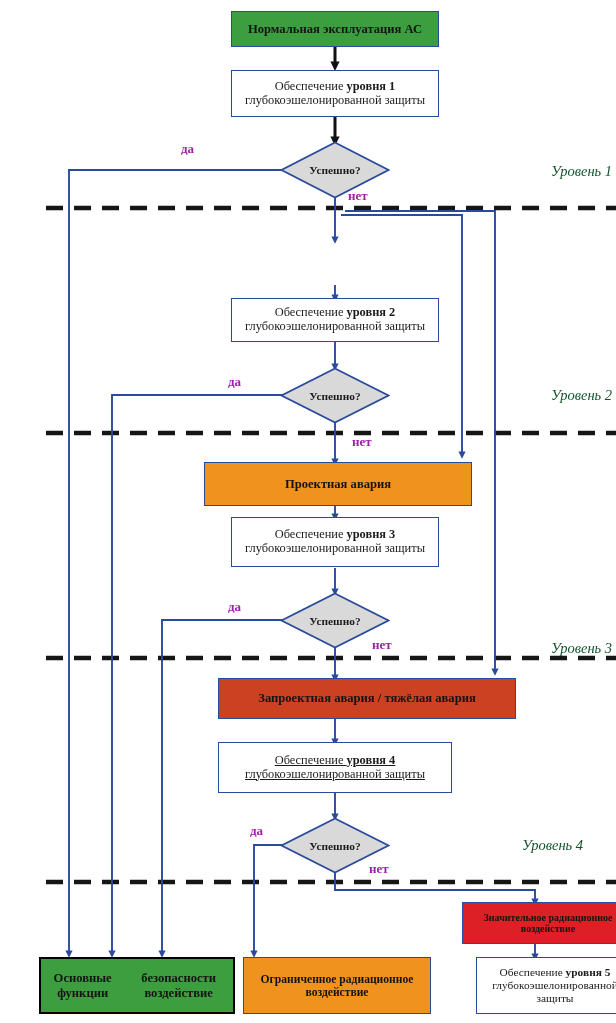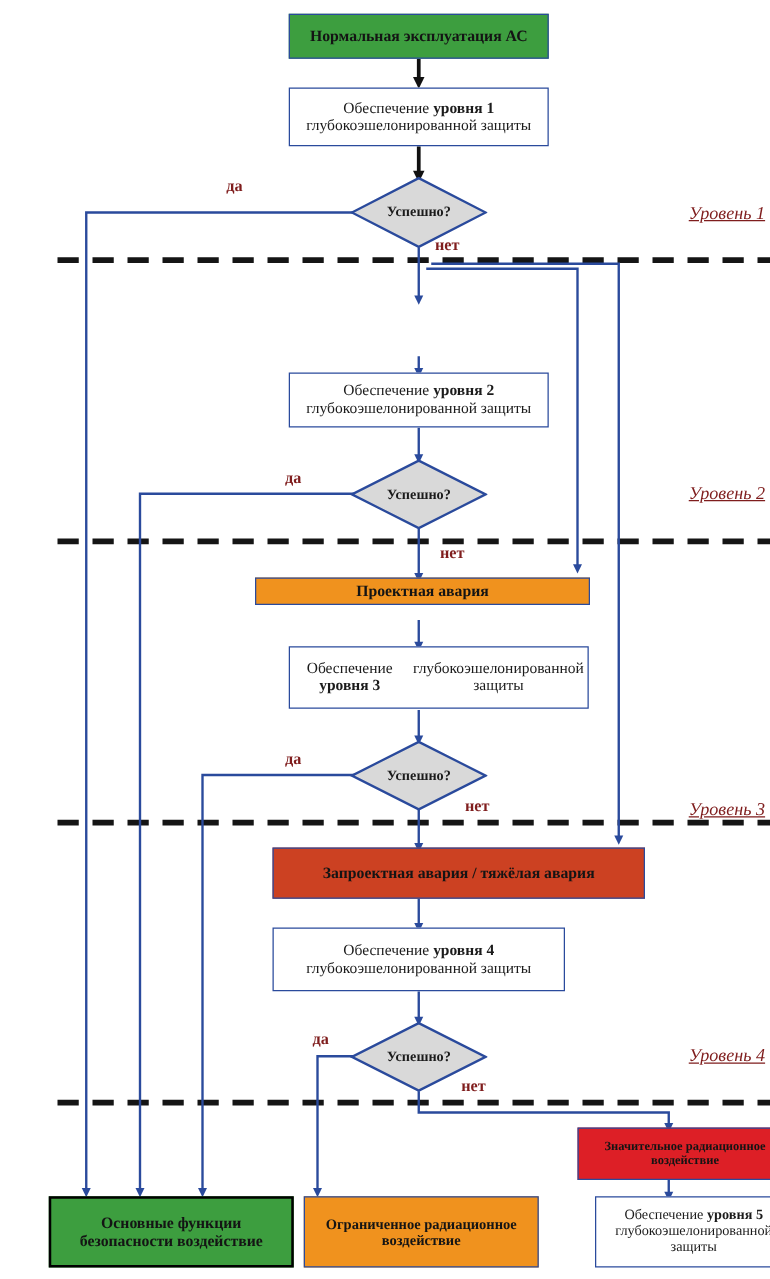--- a/index.html
+++ b/index.html
@@ -33,26 +33,26 @@
   .diamond{
     position:absolute;
   }
   .diamond .dlabel{
     position:absolute;left:0;top:0;width:100%;height:100%;
     display:flex;align-items:center;justify-content:center;
     font-size:11.4px;font-weight:bold;color:#1b1b1b;
   }
 
   .edgelabel{
-    position:absolute;font-weight:bold;font-size:13px;color:#7f1d1d;
+    position:absolute;font-weight:bold;font-size:13px;color:#a21caf;
     font-family:"Liberation Serif", serif;
   }
   .levellabel{
-    position:absolute;font-style:italic;font-size:14.5px;color:#7f1d1d;
-    font-family:"Liberation Serif", serif;white-space:nowrap;text-decoration:underline;
+    position:absolute;font-style:italic;font-size:14.5px;color:#14532d;
+    font-family:"Liberation Serif", serif;white-space:nowrap;
   }
 </style>
 </head>
 <body>
 
 <div id="stage">
 
   <svg id="wires" viewBox="0 0 616 1023">
     <defs>
       <marker id="ah" markerWidth="9" markerHeight="9" refX="4.2" refY="4.4" orient="auto" markerUnits="userSpaceOnUse">
@@ -139,62 +139,62 @@
     <span>глубокоэшелонированной защиты</span>
   </div>
 
   <div class="diamond" style="left:248px;top:367px;width:110px;height:57px;">
     <svg viewBox="0 0 110 57" style="position:absolute;left:0;top:0;width:110px;height:57px;">
       <polygon points="55,1.5 108.5,28.5 55,55.5 1.5,28.5" fill="#d9d9d9" stroke="#2a4a9c" stroke-width="1.8"></polygon>
     </svg>
     <span class="dlabel">Успешно?</span>
   </div>
 
-  <div class="node term orange" style="left:172px;top:462px;width:268px;height:22px;">
+  <div class="node term orange" style="left:172px;top:462px;width:268px;height:44px;">
     <span>Проектная авария</span>
   </div>
 
-  <div class="node proc" style="left:199px;top:517px;width:240px;height:50px;">
+  <div class="node proc" style="left:199px;top:517px;width:208px;height:50px;flex-direction:column;">
     <span>
       <span>Обеспечение </span><b>уровня 3</b>
     </span>
     <span>глубокоэшелонированной защиты</span>
   </div>
 
   <div class="diamond" style="left:248px;top:592px;width:110px;height:57px;">
     <svg viewBox="0 0 110 57" style="position:absolute;left:0;top:0;width:110px;height:57px;">
       <polygon points="55,1.5 108.5,28.5 55,55.5 1.5,28.5" fill="#d9d9d9" stroke="#2a4a9c" stroke-width="1.8"></polygon>
     </svg>
     <span class="dlabel">Успешно?</span>
   </div>
 
   <div class="node term redorange" style="left:186px;top:678px;width:298px;height:41px;">
     <span>Запроектная авария / тяжёлая авария</span>
   </div>
 
-  <div class="node proc" style="left:186px;top:742px;width:234px;height:51px;flex-direction:column;">
+  <div class="node proc" style="left:186px;top:742px;width:234px;height:51px;flex-direction:column;text-decoration:underline;">
     <span>
       <span>Обеспечение </span><b>уровня 4</b>
     </span>
     <span>глубокоэшелонированной защиты</span>
   </div>
 
   <div class="diamond" style="left:248px;top:817px;width:110px;height:57px;">
     <svg viewBox="0 0 110 57" style="position:absolute;left:0;top:0;width:110px;height:57px;">
       <polygon points="55,1.5 108.5,28.5 55,55.5 1.5,28.5" fill="#d9d9d9" stroke="#2a4a9c" stroke-width="1.8"></polygon>
     </svg>
     <span class="dlabel">Успешно?</span>
   </div>
 
   <div class="node term red" style="left:430px;top:902px;width:172px;height:42px;flex-direction:column;font-size:10px;">
     <span>Значительное радиационное</span>
     <span>воздействие</span>
   </div>
 
-  <div class="node term greenblk" style="left:7px;top:957px;width:196px;height:57px;flex-direction:column;">
+  <div class="node term greenblk" style="left:7px;top:957px;width:196px;height:57px;flex-direction:row;">
     <span>Основные функции</span>
     <span>безопасности воздействие</span>
   </div>
 
   <div class="node term orange" style="left:211px;top:957px;width:188px;height:57px;flex-direction:column;font-size:11.6px;">
     <span>Ограниченное радиационное</span>
     <span>воздействие</span>
   </div>
 
   <div class="node proc" style="left:444px;top:957px;width:158px;height:57px;flex-direction:column;font-size:11.4px;">
@@ -213,15 +213,15 @@
 
   <div class="edgelabel" style="left:196px;top:599px;">да</div>
   <div class="edgelabel" style="left:340px;top:637px;">нет</div>
 
   <div class="edgelabel" style="left:218px;top:823px;">да</div>
   <div class="edgelabel" style="left:337px;top:861px;">нет</div>
 
   <div class="levellabel" style="left:519px;top:163px;">Уровень 1</div>
   <div class="levellabel" style="left:519px;top:387px;">Уровень 2</div>
   <div class="levellabel" style="left:519px;top:640px;">Уровень 3</div>
-  <div class="levellabel" style="left:519px;top:837px;">Уровень 4</div>
+  <div class="levellabel" style="left:490px;top:837px;">Уровень 4</div>
 
 </div>
 
 </body></html>

